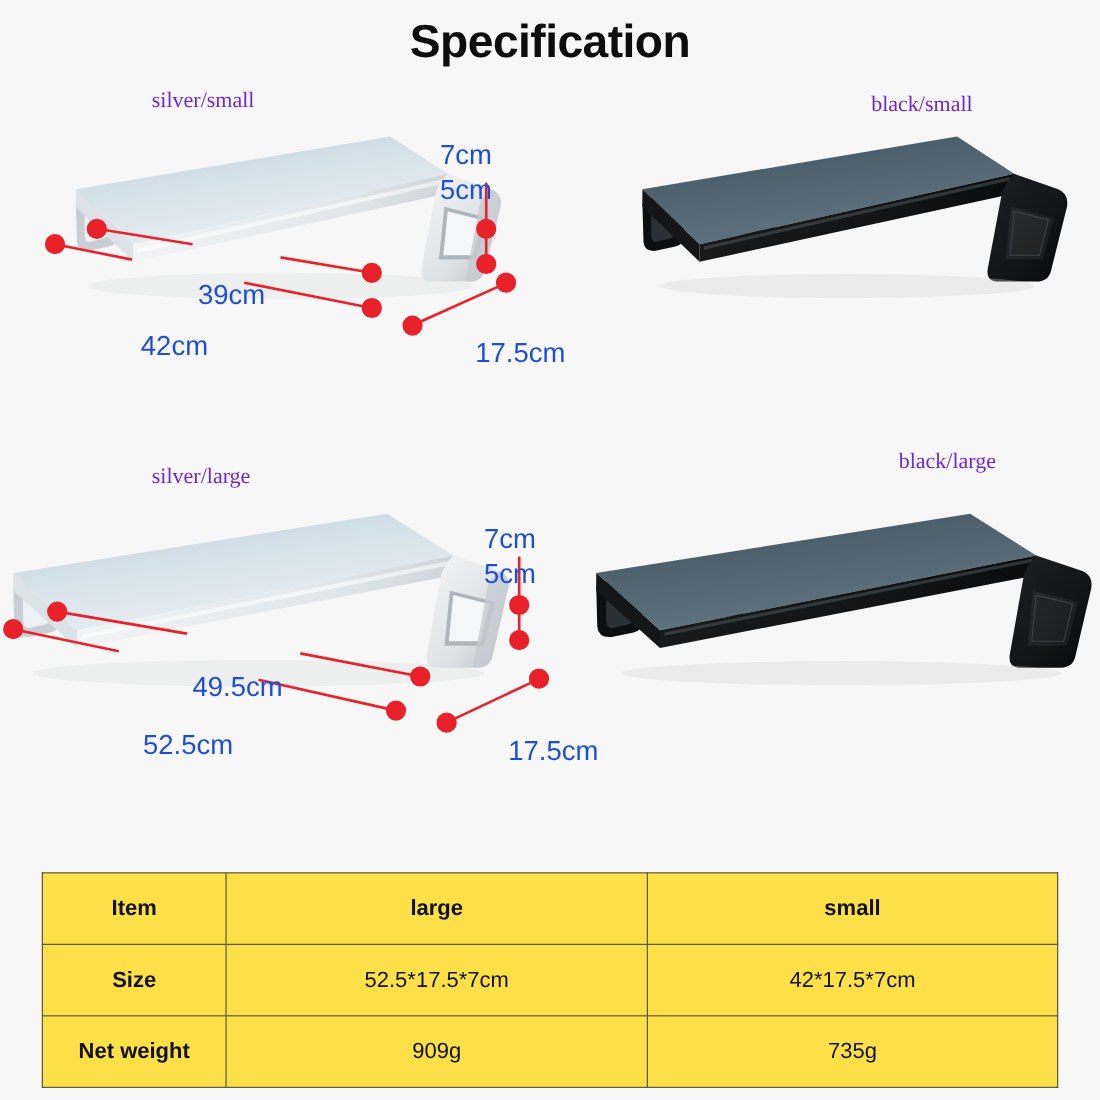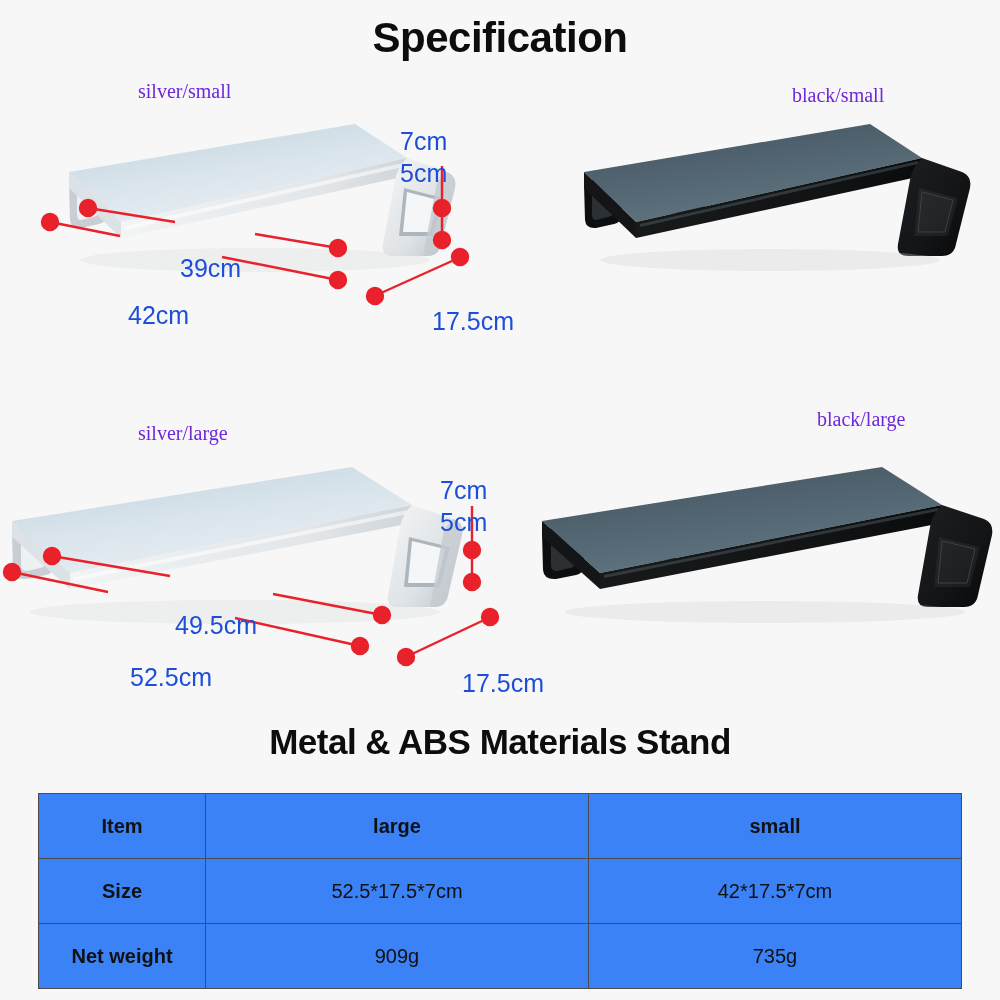--- a/index.html
+++ b/index.html
@@ -53,21 +53,21 @@
     margin-top: 41px;
   }
 
   
   #spec-table {
     position: absolute;
     left: 38px;
     top: 793px;
     width: 924px;
     border-collapse: collapse;
-    background: #3b82f6;
+    background: #fde047;
     table-layout: fixed;
   }
   #spec-table td {
     border: 1px solid #4c4c4c;
     height: 62px;
     text-align: center;
     vertical-align: middle;
     font-size: 20px;
     color: #111111;
   }
@@ -323,21 +323,20 @@
         <path d="M412 50 L454 64 Q464 68 462 80 L448 140 Q446 152 434 152 L398 152
                  Q386 152 388 140 L400 72 Q402 60 412 50 Z" fill="url(#bLegB)"></path>
         <path d="M409 82 L450 92 L440 132 L404 132 Z" fill="#f3f3f3" opacity="0.06"></path>
         <path d="M412 86 L445 94 L437 128 L408 128 Z" fill="none" stroke="#3b4248" stroke-width="1"></path>
 
         <ellipse cx="235" cy="157" rx="200" ry="11" fill="#cfd2d4" opacity="0.3"></ellipse>
       </svg>
     </div>
   </div>
 
-  <div class="title-main" id="title-materials">Metal &amp; ABS Materials Stand</div>
 
   <table id="spec-table">
     <tbody>
       <tr>
         <td class="rowhead">Item</td>
         <td class="colhead col-large">large</td>
         <td class="colhead">small</td>
       </tr>
       <tr>
         <td class="rowhead">Size</td>

